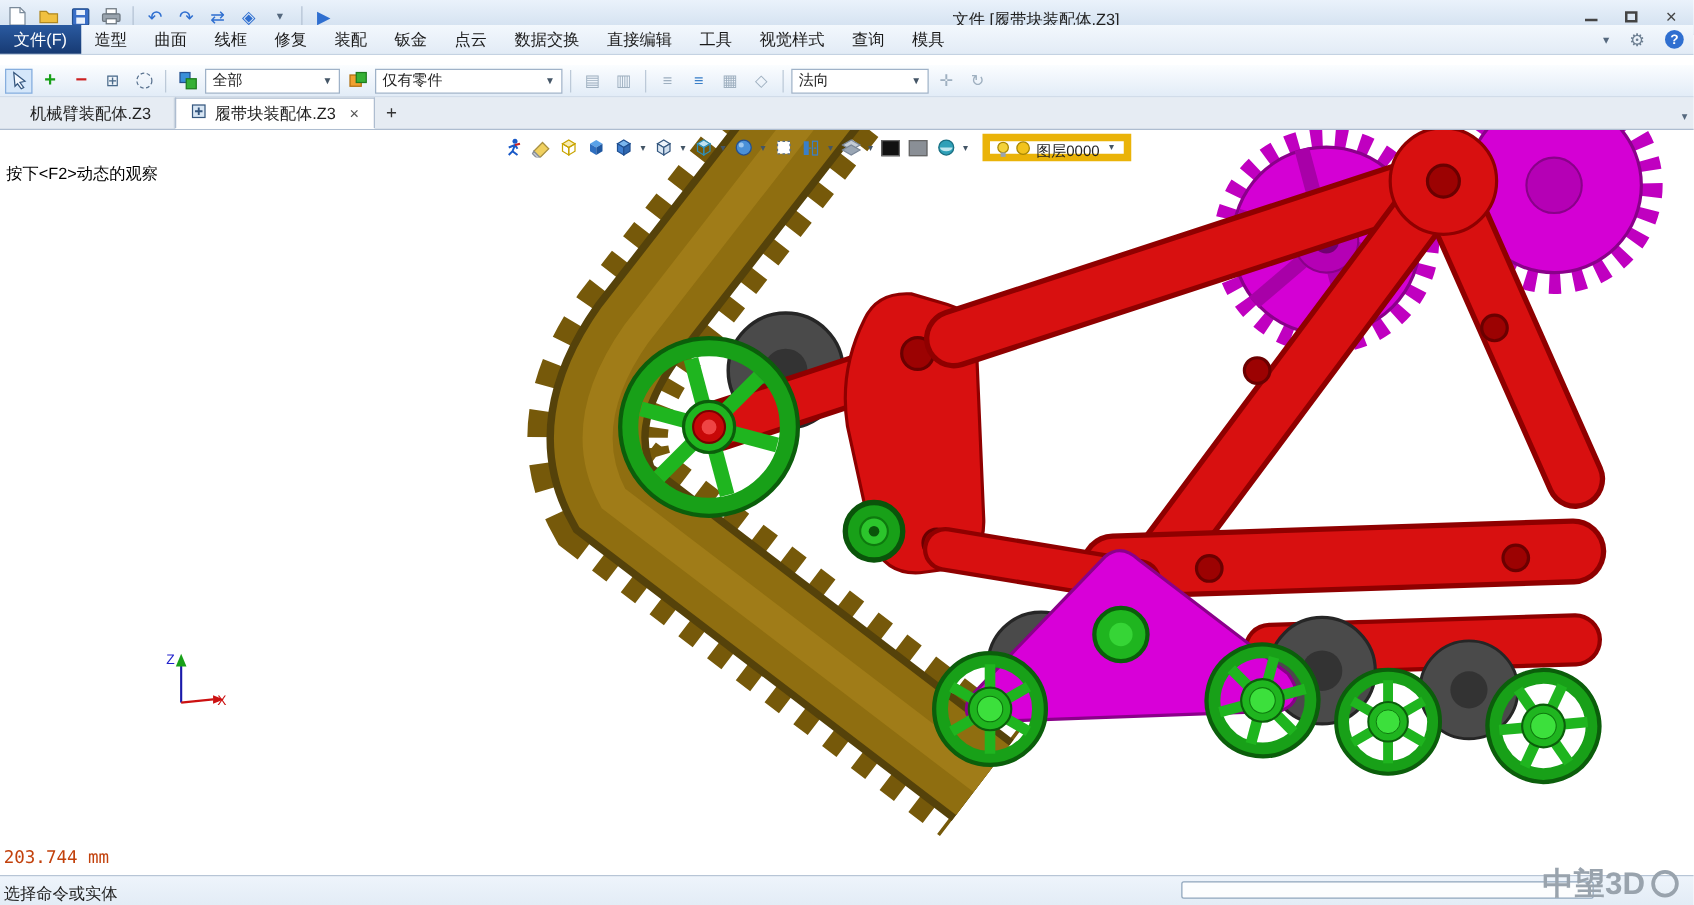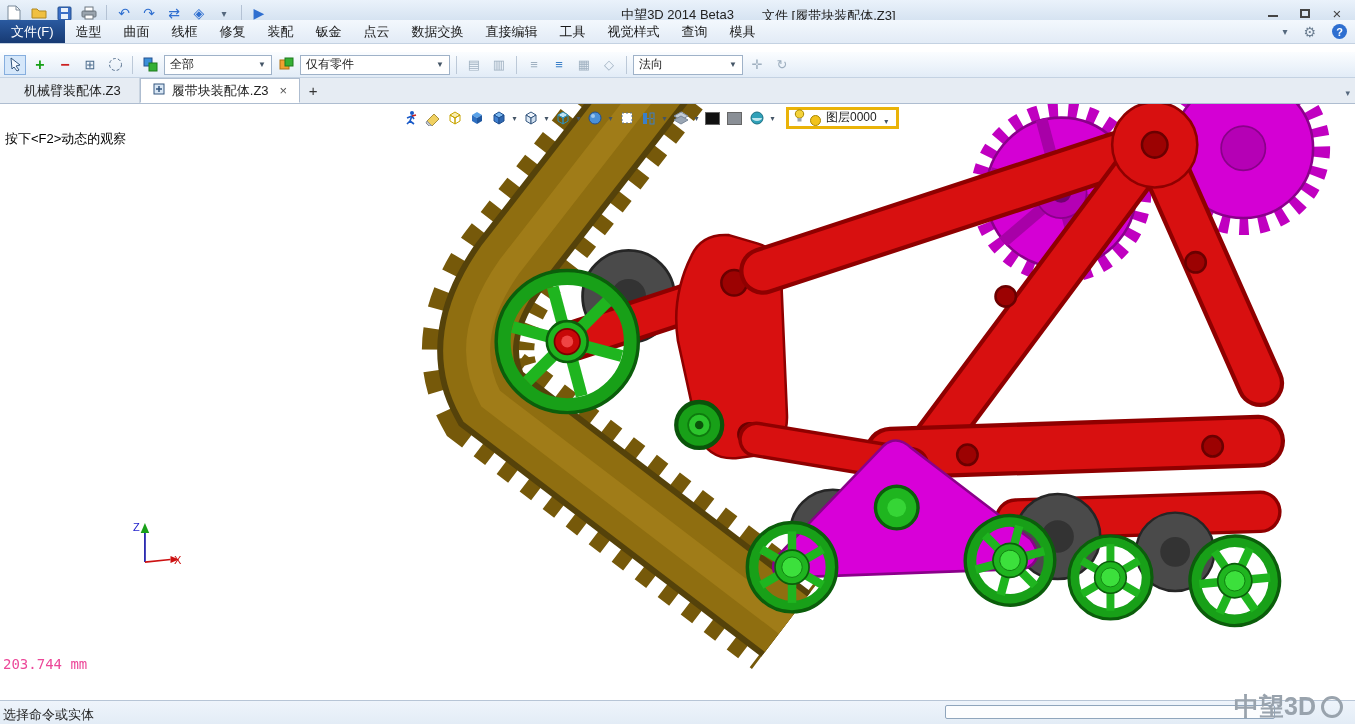--- a/index.html
+++ b/index.html
@@ -58,30 +58,30 @@
   .closex { color:#555; font-size:13px; margin-left:4px; }
   .newtab { width:26px; height:25px; display:flex; align-items:center; justify-content:center;
     font-size:15px; color:#333; }
   .tab-chev { position:absolute; right:5px; bottom:5px; font-size:9px; color:#55687e; }
 
   
   .canvas { position:absolute; top:104px; left:0; width:1355px; height:596px; background:#fff; }
   .model { position:absolute; top:0; left:0; }
   .hint { position:absolute; left:5px; font-size:13px; color:#000; }
   .hint1 { top:26px; } .hint2 { top:46px; }
-  .meas { position:absolute; left:3px; top:552px; font-family:"DejaVu Sans Mono",monospace;
-    font-size:14px; color:#ec4899; }
+  .meas { position:absolute; left:3px; top:574px; font-family:"DejaVu Sans Mono",monospace;
+    font-size:14px; color:#c2410c; }
 
   
   .vtbar { position:absolute; left:400px; top:3px; display:flex; align-items:center; gap:1px; }
   .vico { height:21px; min-width:21px; display:flex; align-items:center; justify-content:center; }
   .vdd { font-size:8px; color:#456; width:9px; text-align:center; }
   .swatch { width:15px; height:13px; border:1px solid #666; }
-  .layerbox { display:flex; align-items:flex-end; gap:5px; height:22px; margin-left:8px;
-    border:3px solid #eab308; background:#fff; padding:0 5px; font-size:12px; color:#222; }
+  .layerbox { display:flex; align-items:flex-start; gap:5px; height:22px; margin-left:8px;
+    border:6px solid #eab308; background:#fff; padding:0 5px; font-size:12px; color:#222; }
   .ydot { width:11px; height:11px; border-radius:50%; background:#f2c31c; border:1px solid #a88600; }
 
   
   .wm { position:absolute; right:12px; top:690px; display:flex; align-items:center; gap:5px;
     z-index:40; color:#99a3ad; font-size:25px; font-weight:bold; }
   .wmlogo { width:22px; height:22px; border-radius:50%; border:3px solid #99a3ad; }
 
   
   .statusbar { position:absolute; top:700px; left:0; right:0; height:36px;
     background:linear-gradient(#eef4fb,#dde8f3); border-top:1px solid #b7c5d6; }
@@ -121,21 +121,20 @@
     </span>
     <span class="qsep"></span>
     <span class="qico">↶</span>
     <span class="qico">↷</span>
     <span class="qico">⇄</span>
     <span class="qico">◈</span>
     <span class="qico chev">▾</span>
     <span class="qsep"></span>
     <span class="qico">▶</span>
   </div>
-  <div class="app-title">中望3D 2014 Beta3</div>
   <div class="doc-title">文件 [履带块装配体.Z3]</div>
   <div class="winctl">
     <span class="winbtn">
         <span class="minbar"></span>
       </span>
     <span class="winbtn">
         <span class="maxbox"></span>
       </span>
     <span class="winbtn" style="font-size:15px;">×</span>
   </div>

